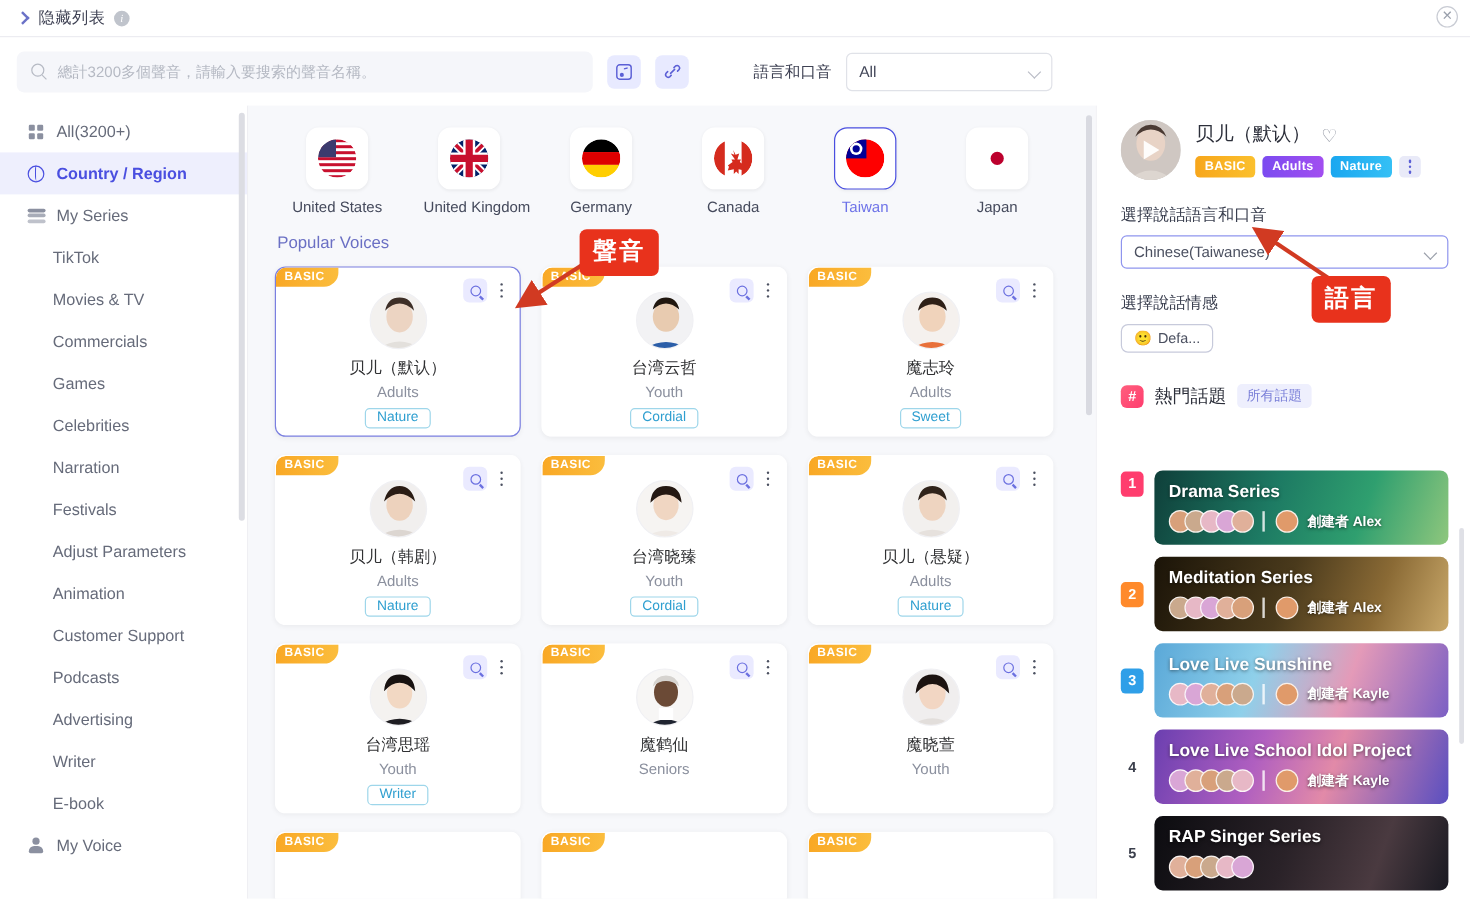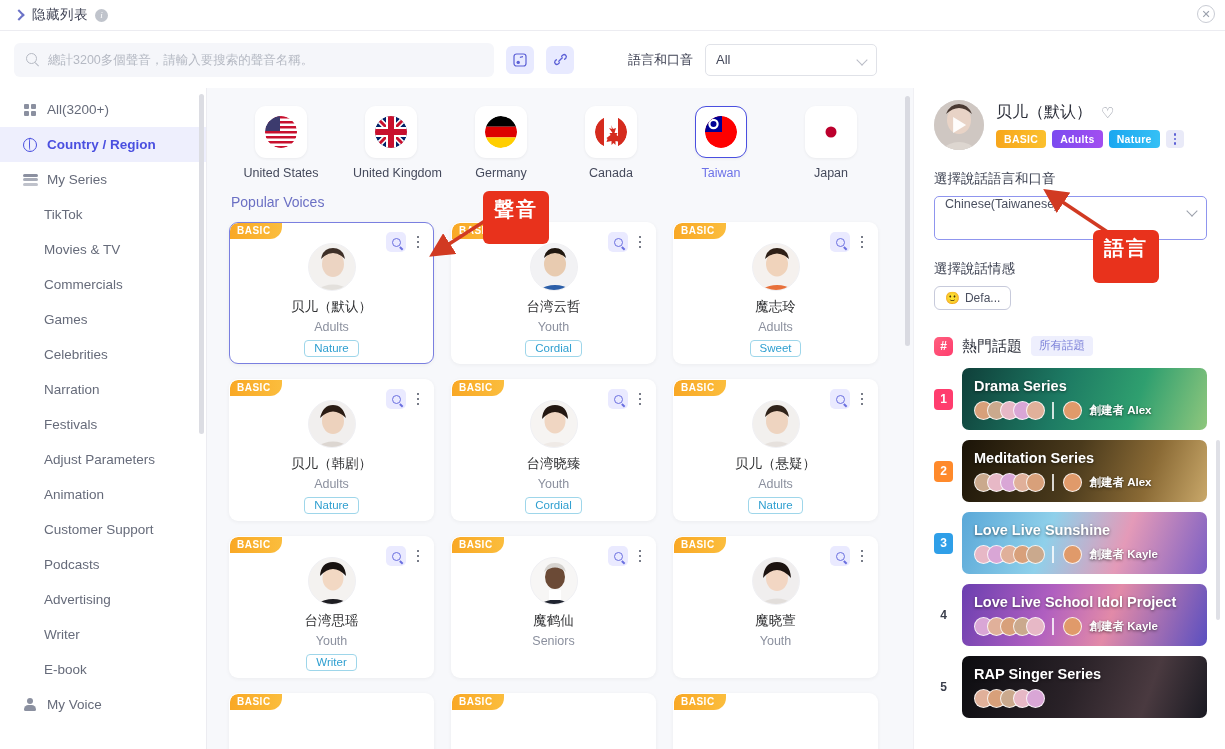--- a/index.html
+++ b/index.html
@@ -233,22 +233,22 @@
   .tag.adults { background: linear-gradient(90deg,#7b4bf0,#a24ef0); }
   .tag.nature { background: linear-gradient(90deg,#1aa7f0,#35c0f5); }
   .tag-more {
     width: 18px; height: 18px; border-radius: 4px; background: #e9eaf8;
     display: flex; flex-direction: column; align-items: center; justify-content: center; gap: 2px; cursor: pointer;
   }
   .tag-more i { width: 2.4px; height: 2.4px; border-radius: 50%; background: #5b5fd6; }
 
   .field-label { font-size: 13.5px; color: #3a3f4f; margin: 20px 0 8px; }
   .dd {
-    width: 100%; height: 44px; border: 1px solid #8f95ee; border-radius: 5px;
-    display: flex; padding: 0 10px; position: relative;
+    width: 100%; height: 28px; border: 1px solid #8f95ee; border-radius: 5px;
+    display: flex; align-items: center; padding: 0 10px; position: relative;
     font-size: 12.5px; color: #4b5060; cursor: pointer;
   }
   .dd .caret {
     position: absolute; right: 10px; top: 10px;
     width: 8px; height: 8px;
     border-right: 1.5px solid #9ba0ab; border-bottom: 1.5px solid #9ba0ab;
     transform: rotate(45deg);
   }
   .emo-chip {
     display: inline-flex; align-items: center; gap: 5px;
@@ -300,21 +300,21 @@
   }
   .right-scroll {
     position: absolute; right: 5px; top: 352px; width: 4px; height: 180px;
     background: #dfe0e6; border-radius: 3px;
   }
 
   
   .anno {
     position: absolute; background: #e8321c; color: #fff;
     font-size: 20px; font-weight: bold; border-radius: 6px;
-    padding: 5px 11px 21px; letter-spacing: 2px; z-index: 40;
+    padding: 5px 11px 7px; letter-spacing: 2px; z-index: 40;
     font-family: "DejaVu Sans", sans-serif;
   }
   .arrow-svg { position: absolute; z-index: 39; pointer-events: none; }
 </style>
 </head>
 <body>
 
 <div class="app">
 
   <div class="topbar">
@@ -805,21 +805,21 @@
 
       <div class="topics-head">
         <span class="hash-ic">#</span>
         <span class="topics-title">熱門話題</span>
         <span class="topics-all">所有話題</span>
       </div>
 
       <div id="topic-list">
           <div class="topic-row">
             <span class="rank r1">1</span>
-            <div class="topic-card" style="background:linear-gradient(110deg,#0f3f3a 0%,#1d7a63 40%,#2f9f6f 70%,#8fc77d 100%);">
+            <div class="topic-card" style="background:linear-gradient(110deg,#0f3f3a 0%,#1d7a63 40%,#2f9f6f 70%,#8fc77d 100%);margin-top:40px;">
               <span class="tc-title">Drama Series</span>
               <span class="tc-meta">
                 <span class="mini-av" style="background:#d8a07a;"></span>
                 <span class="mini-av" style="background:#caa98d;"></span>
                 <span class="mini-av" style="background:#e7b8c6;"></span>
                 <span class="mini-av" style="background:#d9a6d6;"></span>
                 <span class="mini-av" style="background:#e0b09a;"></span>
                 <span class="vbar"></span>
                 <span class="owner-av" style="background:#e09a6a;"></span>
                 <span class="owner-txt">創建者 Alex</span>

